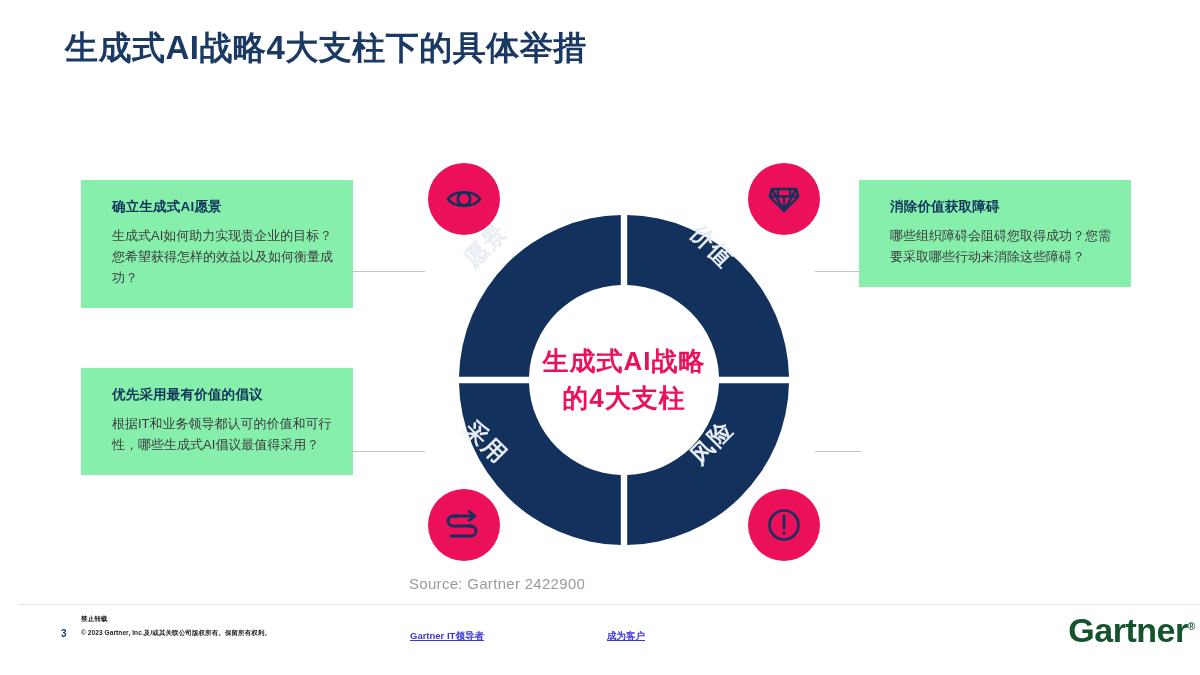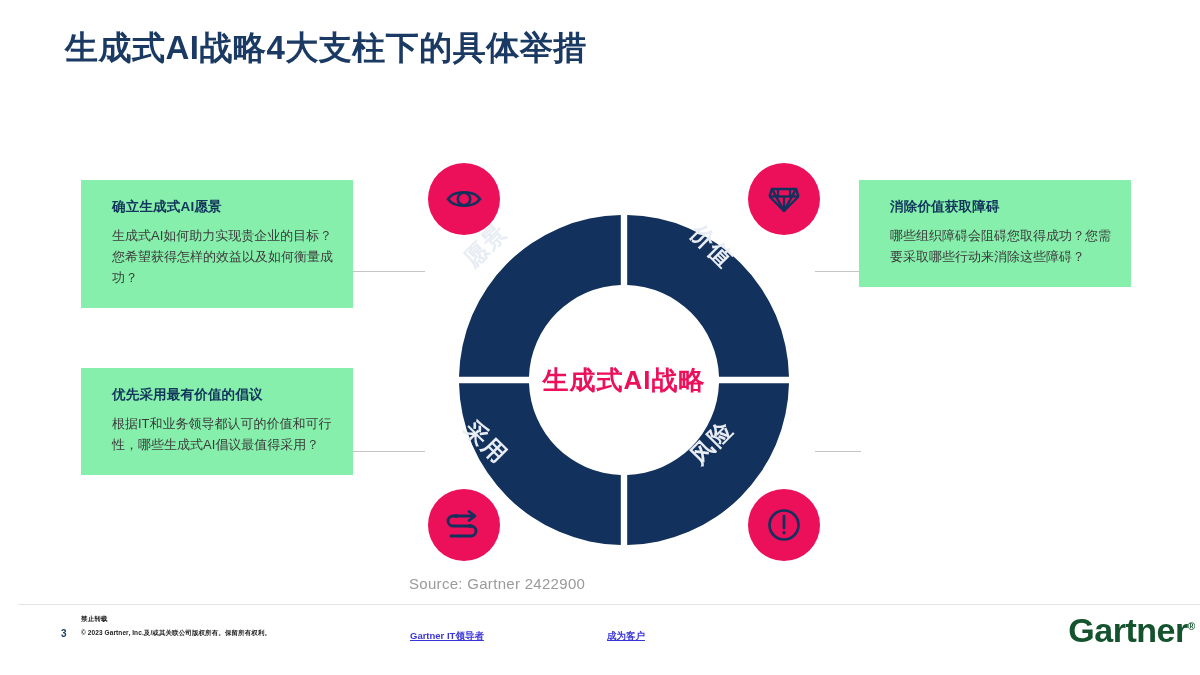--- a/index.html
+++ b/index.html
@@ -229,20 +229,21 @@
       </g>
     </svg>
 
     <div class="ring-label" id="label-vision">愿景</div>
     <div class="ring-label" id="label-value">价值</div>
     <div class="ring-label" id="label-adoption">采用</div>
     <div class="ring-label" id="label-risk">风险</div>
 
     <div class="center-text">
       <div class="center-line">生成式AI战略</div>
+      <div class="center-line">的4大支柱</div>
     </div>
   </div>
 
   <div class="icon-bubble" id="icon-vision">
     <span>
       <svg width="40" height="40" viewBox="0 0 40 40">
         <path d="M4 20 C10 11, 30 11, 36 20 C30 29, 10 29, 4 20 Z" fill="none" stroke="#12315c" stroke-width="2.6"></path>
         <circle cx="20" cy="20" r="6.2" fill="none" stroke="#12315c" stroke-width="2.6"></circle>
       </svg>
     </span>

